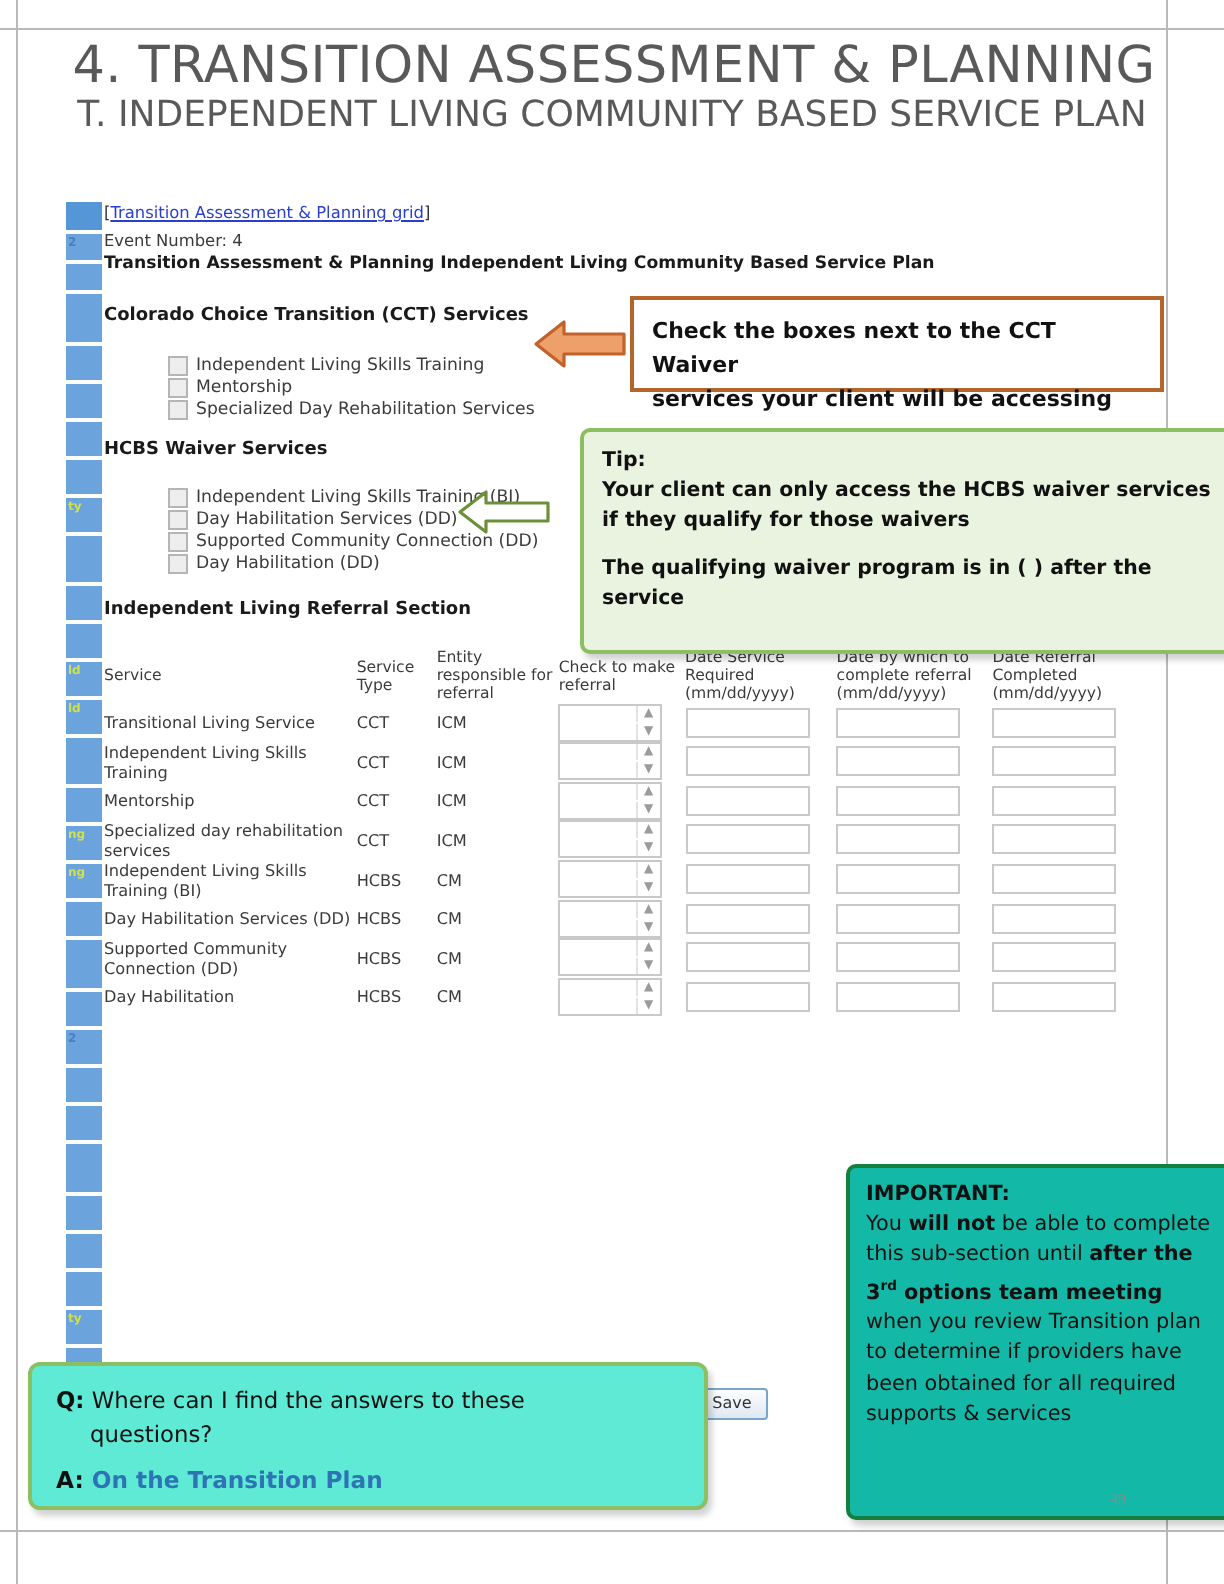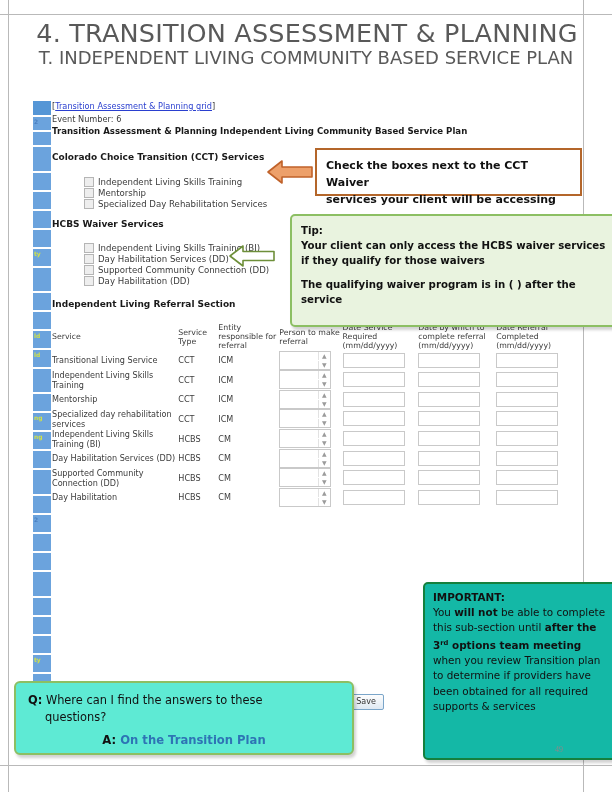--- a/index.html
+++ b/index.html
@@ -70,21 +70,21 @@
   .co-tip p{margin:0 0 9px 0;font-size:10.2px;color:#111;line-height:15px;font-weight:bold;}
   .co-imp{left:388px;top:582px;width:196px;height:178px;background:#14b8a6;
           border:2px solid #15803d;border-radius:5px;padding:6px 8px;
           box-shadow:2px 3px 3px rgba(0,0,0,.18);margin-left:35px;}
   .co-imp div{font-size:10.4px;color:#111;line-height:15.2px;}
   .co-q{left:14px;top:681px;width:340px;height:74px;background:#5eead4;
         border:2px solid #8cbf63;border-radius:6px;padding:9px 12px;
         box-shadow:2px 3px 3px rgba(0,0,0,.18);}
   .co-q .q{font-size:11.4px;color:#111;line-height:17px;}
   .co-q .q .ind{display:block;padding-left:17px;}
-  .co-q .a{font-size:11.6px;color:#111;font-weight:bold;margin-top:7px;text-align:center;}
+  .co-q .a{font-size:11.6px;color:#111;font-weight:bold;margin-top:7px;}
   .co-q .a b{color:#2e74b5;}
   .bold{font-weight:bold;}
   sup{font-size:.65em;vertical-align:super;}
 
   
   .arrow{position:absolute;}
   .pgnum{position:absolute;left:555px;top:745px;font-size:8px;color:#8a8a8a;font-family:Liberation Serif, serif;}
 </style>
 </head>
 <body>
@@ -144,21 +144,21 @@
       <span class="side-txt">ty</span>
     </div>
     <div class="side-item" style="height: 17px;"></div>
     <div class="side-item" style="height: 17px;"></div>
   </div>
 
 <div class="form">
   <div>
     <span class="lnkwrap">[</span><a class="lnk" href="#">Transition Assessment &amp; Planning grid</a><span class="lnkwrap">]</span>
   </div>
-  <div class="evt">Event Number: 6</div>
+  <div class="evt">Event Number: 4</div>
   <div class="subhdr">Transition Assessment &amp; Planning Independent Living Community Based Service Plan</div>
 
   <div style="height:16px"></div>
   <div class="secthdr">Colorado Choice Transition (CCT) Services</div>
 
   <div style="height:14px"></div>
   <div id="cctGroup" style="padding-left:32px">
       <div class="cbrow">
         <span class="cbox"></span>
         <span class="cblabel">Independent Living Skills Training</span>
@@ -199,21 +199,21 @@
   <div style="height:12px"></div>
   <div class="secthdr">Independent Living Referral Section</div>
 
   <div style="height:14px"></div>
   <table class="grid">
     <thead>
         <tr id="headRow">
           <td class="th" style="width: 120px;">Service</td>
           <td class="th" style="width: 38px;">Service Type</td>
           <td class="th" style="width: 58px;">Entity responsible for referral</td>
-          <td class="th" style="width: 60px;">Person to make referral</td>
+          <td class="th" style="width: 60px;">Check to make referral</td>
           <td class="th" style="width: 72px;">Date Service Required (mm/dd/yyyy)</td>
           <td class="th" style="width: 74px;">Date by which to complete referral (mm/dd/yyyy)</td>
           <td class="th" style="width: 72px;">Date Referral Completed (mm/dd/yyyy)</td>
         </tr>
       </thead>
     <tbody id="bodyRows">
         <tr>
           <td class="cellname">Transitional Living Service</td>
           <td class="celltype">CCT</td>
           <td class="celltype">ICM</td>

